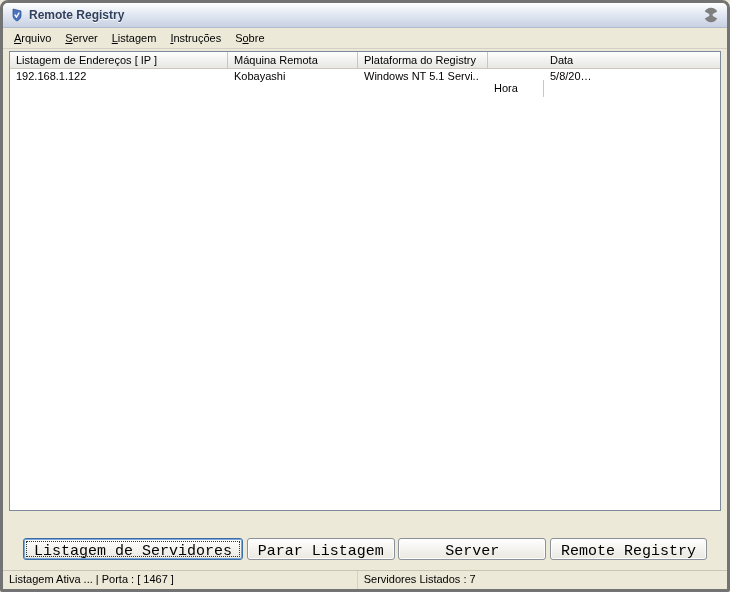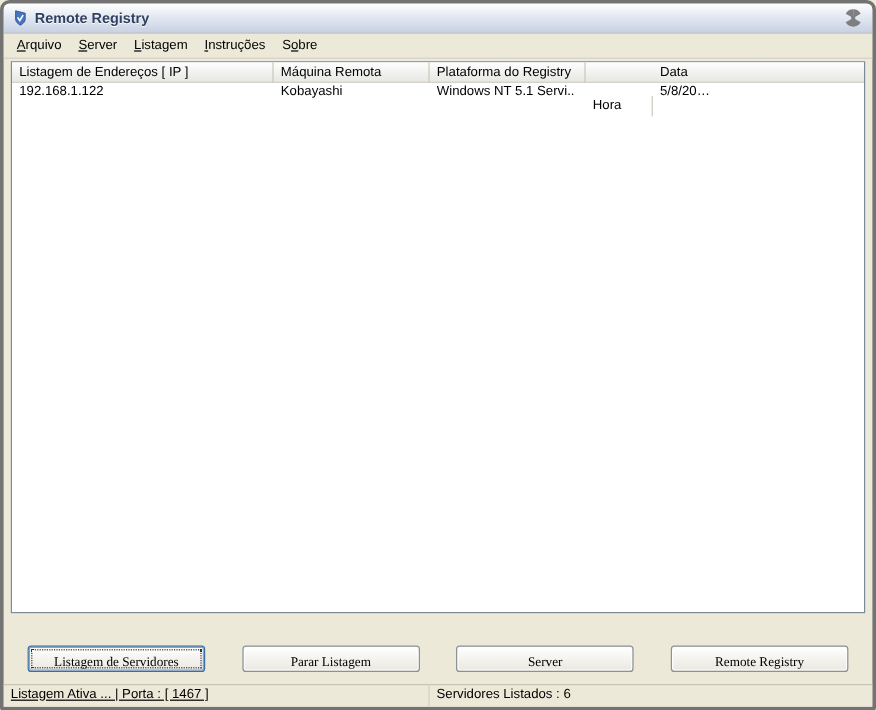--- a/index.html
+++ b/index.html
@@ -120,22 +120,22 @@
     justify-content: space-between;
     align-items: center;
   }
   .btn {
     height: 22px;
     min-width: 148px;
     padding: 4px 10px;
     background: linear-gradient(to bottom, #ffffff 0%, #f4f3ef 50%, #eae8e0 100%);
     border: 1px solid #8a9198;
     border-radius: 3px;
-    font-family: Liberation Serif, serif;
-    font-size: 11px;
+    font-family: Liberation Mono, monospace;
+    font-size: 15px;
     color: #000;
     cursor: default;
     text-align: center;
     line-height: 18px;
     box-shadow: 0 0 0 1px #fdfdfd inset;
   }
   .btn.focus {
     outline: 1px dotted #333;
     outline-offset: -4px;
     border-color: #3a6ea5;
@@ -213,17 +213,17 @@
 
     <div class="button-bar">
       <button class="btn focus">Listagem de Servidores</button>
       <button class="btn">Parar Listagem</button>
       <button class="btn">Server</button>
       <button class="btn">Remote Registry</button>
     </div>
   </div>
 
   <div class="statusbar">
-    <div class="panel" style="width:49%;text-decoration:underline;">Listagem Ativa ...  |  Porta : [ 1467 ]</div>
-    <div class="panel" style="flex:1;">Servidores Listados : 6</div>
+    <div class="panel" style="width:49%;">Listagem Ativa ...  |  Porta : [ 1467 ]</div>
+    <div class="panel" style="flex:1;">Servidores Listados : 7</div>
   </div>
 
 </div>
 
 </body></html>

